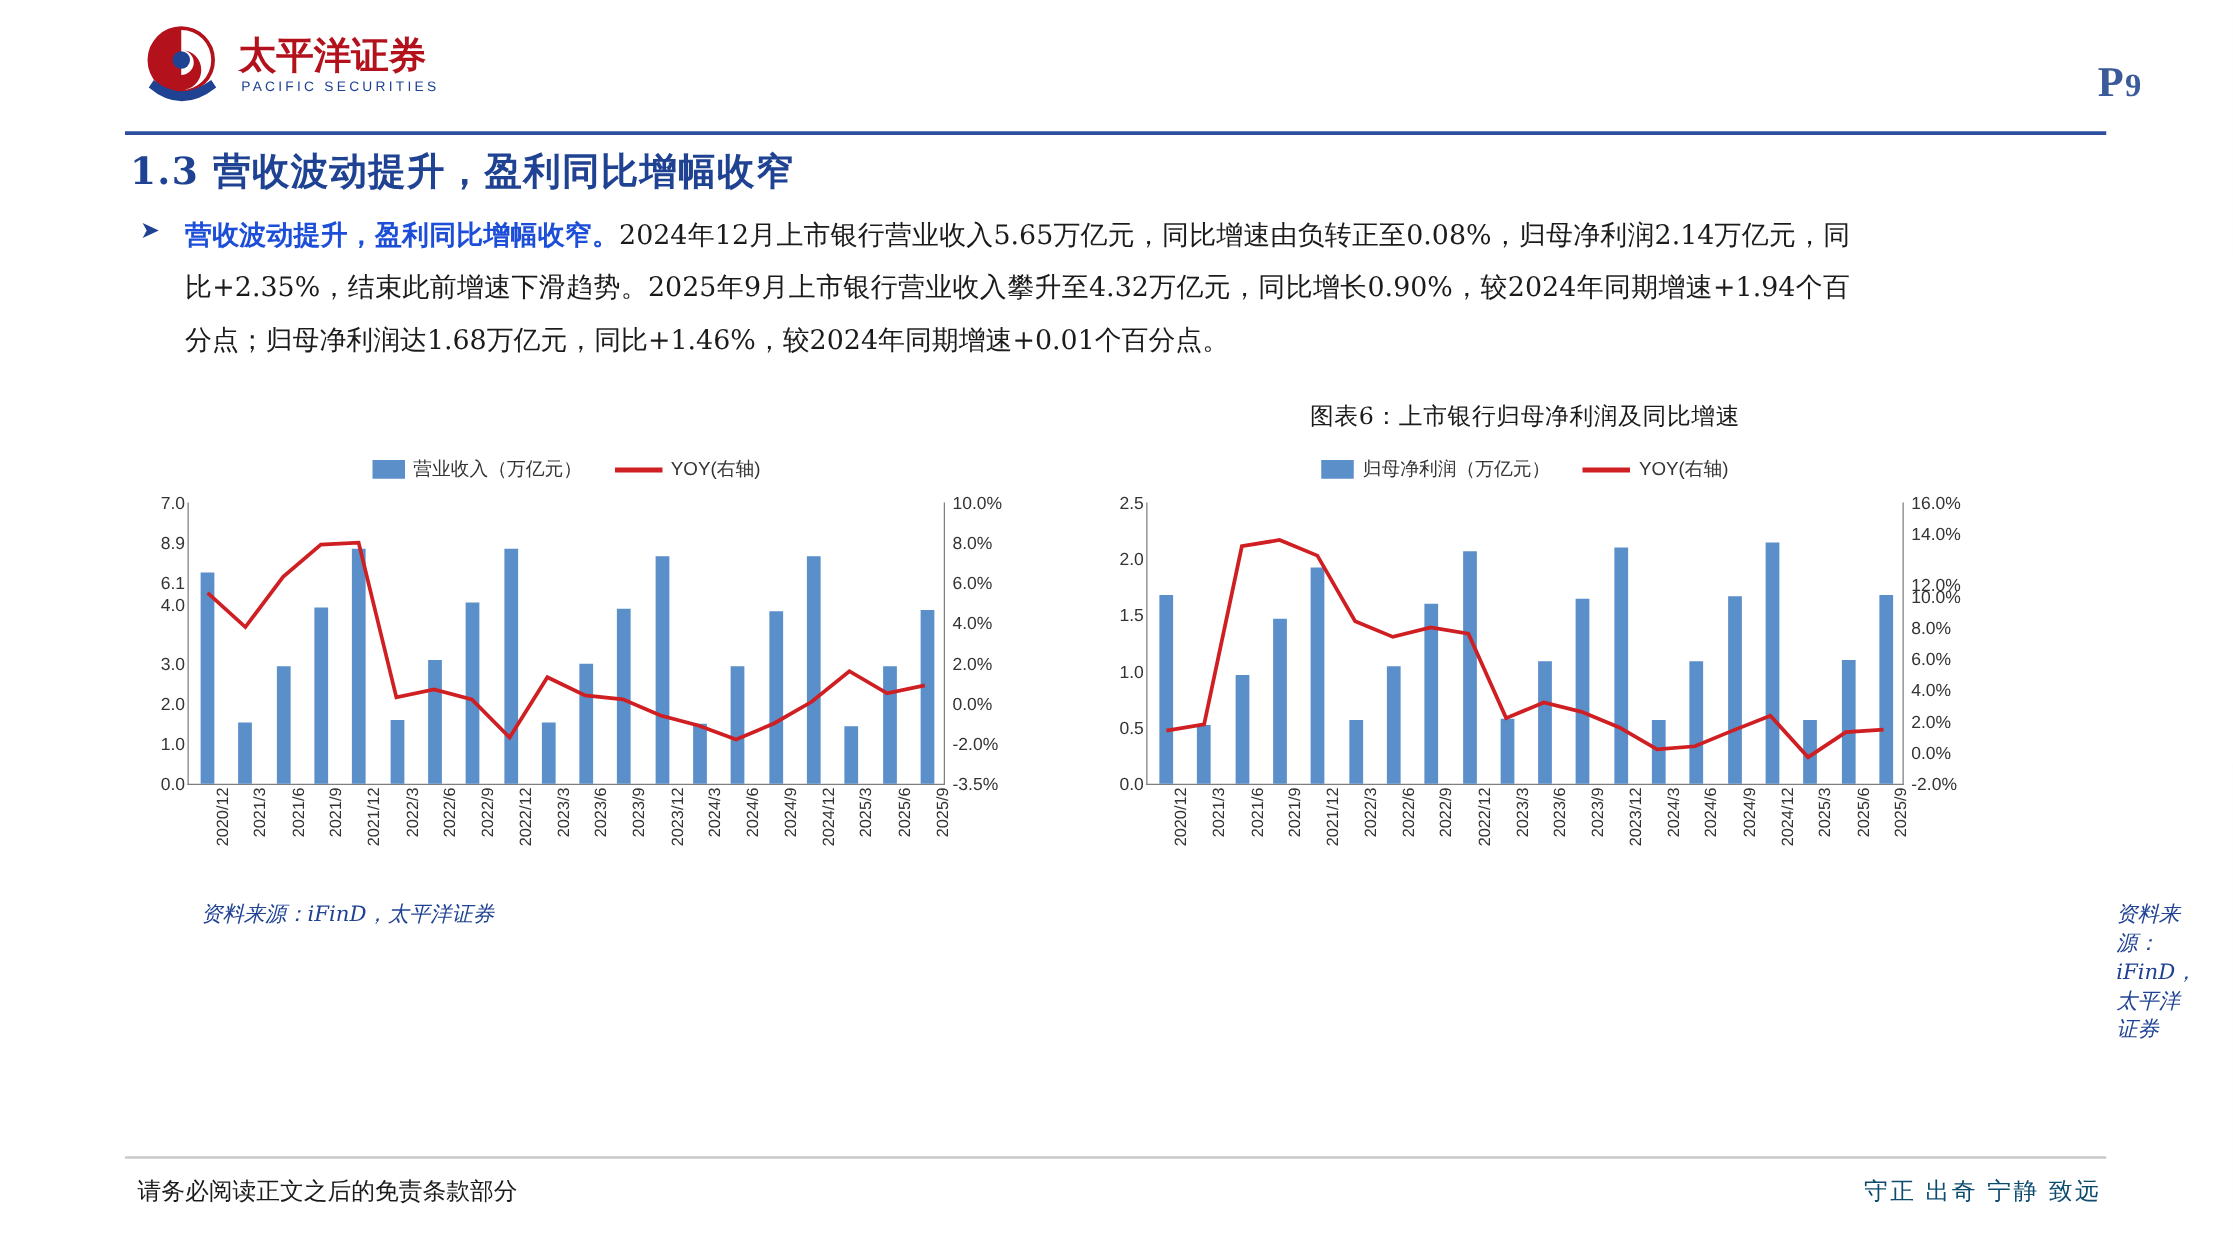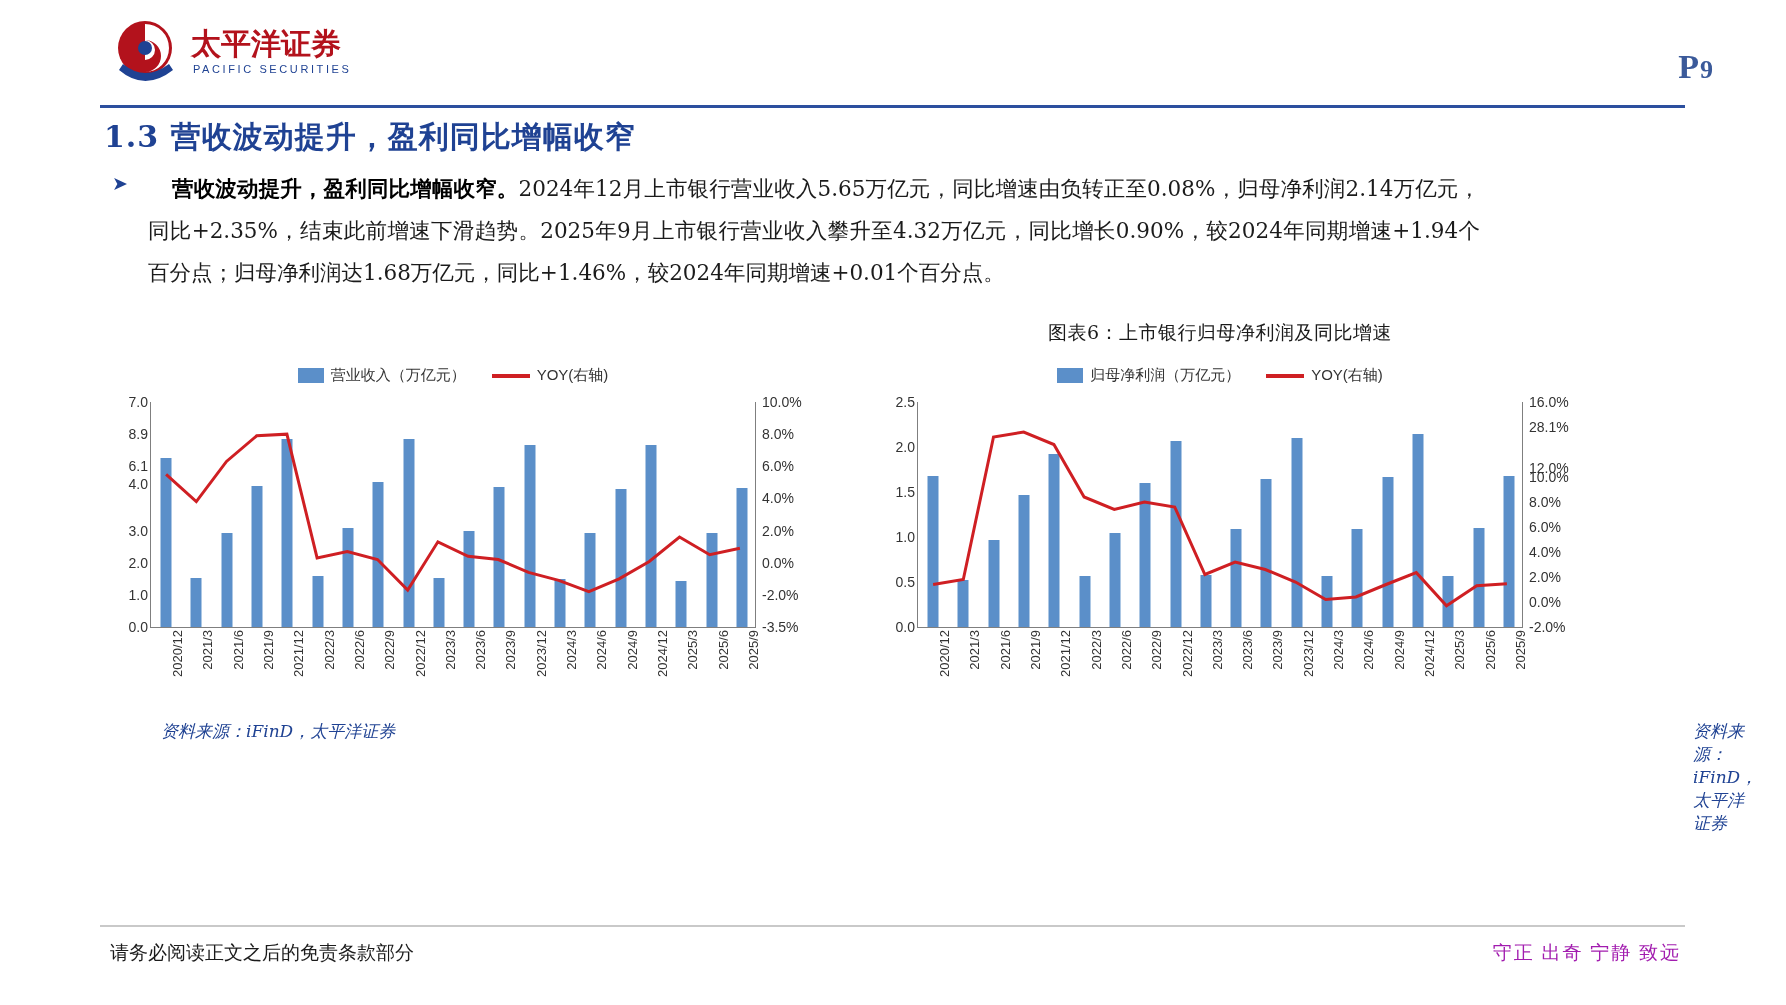--- a/index.html
+++ b/index.html
@@ -41,21 +41,21 @@
   .bullet{
     position:absolute;left:112px;top:172px;
     color:#1f4293;font-size:19px;
   }
   .para{
     position:absolute;left:148px;top:168px;width:1332px;
     font-family:"DejaVu Serif", serif;
     font-size:21.5px;line-height:42px;color:#1b1b1b;
     text-align:justify;
   }
-  .para b{color:#000000;margin-left:24px;}
+  .para b{color:#1d4ed8;}
   
   .chart-box{position:absolute;top:320px;height:470px;width:730px;}
   .chart-left{left:88px;}
   .chart-right{left:855px;}
   .chart-title{
     position:absolute;top:0;left:0;width:730px;text-align:center;
     font-family:"DejaVu Serif", serif;
     font-size:19px;color:#1b1b1b;letter-spacing:.5px;
   }
   .legend{
@@ -105,21 +105,21 @@
   }
   .src-right{left:795px;}
   
   .hr-bot{position:absolute;left:100px;top:925px;width:1585px;height:2px;background:#c9c9c9;}
   .footer-left{
     position:absolute;left:110px;top:940px;
     font-family:"DejaVu Serif", serif;font-size:19px;color:#1b1b1b;
   }
   .footer-right{
     position:absolute;right:105px;top:940px;
-    font-family:Liberation Serif, serif;font-size:19px;color:#a21caf;letter-spacing:2px;margin-left:43px;
+    font-family:Liberation Sans, sans-serif;font-size:19px;color:#0c4a6e;letter-spacing:2px;margin-left:43px;
   }
 </style>
 </head>
 <body>
 
 <div class="page">
  <div class="sheet">
 
   <div class="logo">
     <svg width="260" height="72" viewBox="0 0 260 72">
@@ -249,21 +249,21 @@
           </div>
       <div class="axis-r" id="R-axisR">
             <div style="top: 225px;">-2.0%</div>
             <div style="top: 200px;">0.0%</div>
             <div style="top: 175px;">2.0%</div>
             <div style="top: 150px;">4.0%</div>
             <div style="top: 125px;">6.0%</div>
             <div style="top: 100px;">8.0%</div>
             <div style="top: 75px;">10.0%</div>
             <div style="top: 50px; margin-top: 16px;">12.0%</div>
-            <div style="top: 25px;">28.1%</div>
+            <div style="top: 25px;">14.0%</div>
             <div style="top: 0px;">16.0%</div>
           </div>
       <div class="frame">
         <div class="bars" id="R-bars">
               <div class="bar" style="height: 151.2px; left: 15.15px; background: rgb(91, 143, 201);"></div>
               <div class="bar" style="height: 46.8px; left: 45.45px; background: rgb(91, 143, 201);"></div>
               <div class="bar" style="height: 87.3px; left: 75.75px; background: rgb(91, 143, 201);"></div>
               <div class="bar" style="height: 132.3px; left: 106.05px; background: rgb(91, 143, 201);"></div>
               <div class="bar" style="height: 172.8px; left: 136.35px; background: rgb(91, 143, 201);"></div>
               <div class="bar" style="height: 51.3px; left: 166.65px; background: rgb(91, 143, 201);"></div>

